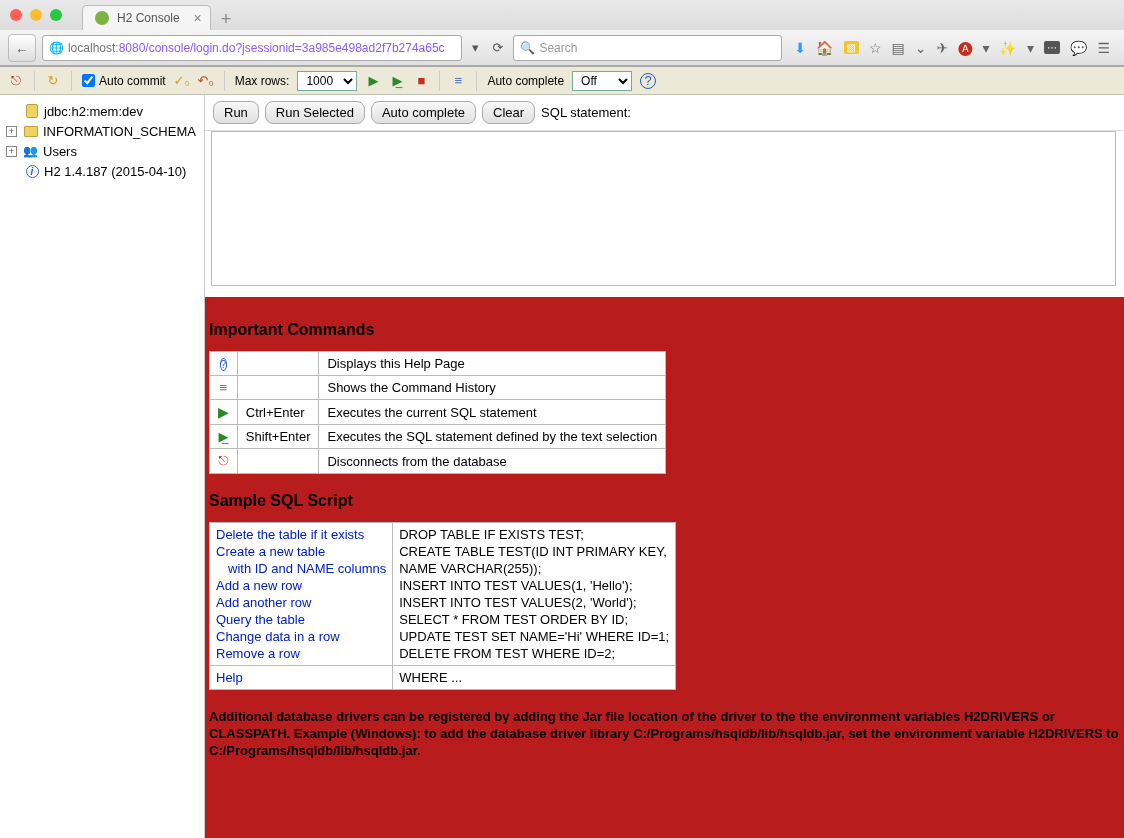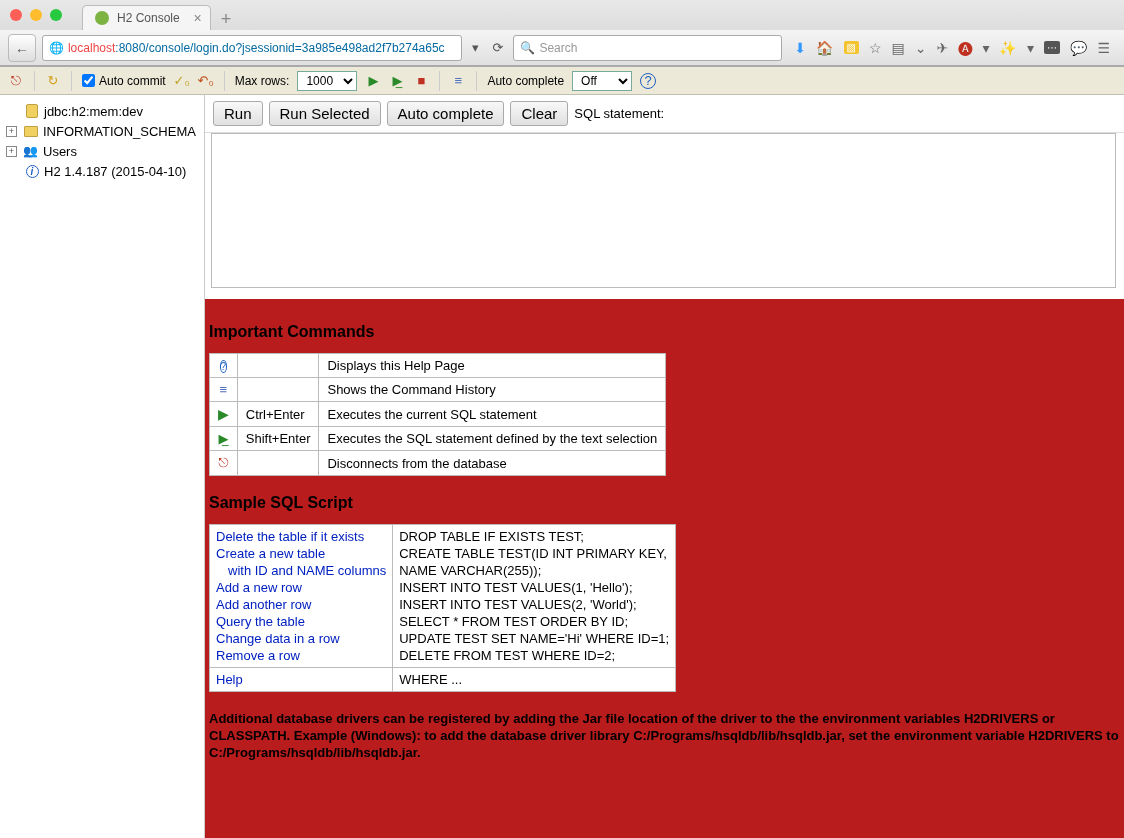--- a/index.html
+++ b/index.html
@@ -15,22 +15,22 @@
 .tl.green { background: #27c93f; }
 .tabs { display: flex; align-items: flex-end; height: 30px; }
 .tab { background: #f5f5f5; border: 1px solid #bbb; border-bottom: none; border-radius: 5px 5px 0 0; padding: 5px 30px 5px 12px; position: relative; display: flex; align-items: center; gap: 8px; font-size: 12px; color: #555; }
 .tab .favicon { width: 14px; height: 14px; background: #7cb342; border-radius: 50%; }
 .tab .close { position: absolute; right: 8px; color: #888; font-size: 14px; }
 .newtab { color: #888; font-size: 18px; padding: 0 10px; }
 .urlbar-row { height: 36px; display: flex; align-items: center; padding: 4px 8px; gap: 6px; background: linear-gradient(#f5f5f5, #e0e0e0); border-bottom: 1px solid #aaa; }
 .nav-btn { width: 28px; height: 28px; border: 1px solid #bbb; border-radius: 4px; background: linear-gradient(#fff,#ddd); display: flex; align-items: center; justify-content: center; color: #555; font-size: 14px; }
 .urlbar { flex: 0 0 420px; height: 26px; border: 1px solid #aaa; border-radius: 3px; background: #fff; display: flex; align-items: center; padding: 0 6px; font-size: 12px; }
 .urlbar .globe { color: #888; margin-right: 4px; }
-.urlbar .host { color: #ef4444; text-align: center; }
-.urlbar .path { color: #0369a1; }
+.urlbar .host { color: #737373; text-align: center; }
+.urlbar .path { color: #8b5cf6; }
 .reload { color: #555; padding: 0 4px; }
 .searchbar { flex: 1; height: 26px; border: 1px solid #aaa; border-radius: 3px; background: #fff; display: flex; align-items: center; padding: 0 6px; color: #999; font-size: 12px; }
 .searchbar .mag { margin-right: 4px; }
 .toolbar-icons { display: flex; gap: 10px; align-items: center; padding: 0 6px; }
 .toolbar-icons span { color: #666; font-size: 14px; }
 
 
 .h2-toolbar { background: #ece9d8; border-bottom: 1px solid #c0c0b0; height: 28px; display: flex; align-items: center; padding: 0 8px; gap: 8px; font-size: 12px; }
 .h2-toolbar .sep { width: 1px; height: 20px; background: #ccc; margin: 0 2px; }
 .h2-toolbar label { display: flex; align-items: center; gap: 4px; }
@@ -53,21 +53,21 @@
 .tree-item .expand { width: 11px; height: 11px; border: 1px solid #888; display: inline-flex; align-items: center; justify-content: center; font-size: 9px; color: #555; line-height: 9px; margin-right: 2px; }
 .tree-item .spacer { width: 14px; display: inline-block; }
 .tree-icon { width: 16px; height: 16px; display: inline-flex; align-items: center; justify-content: center; }
 .db-icon { background: #f0d060; border: 1px solid #c0a040; border-radius: 2px; width: 12px; height: 14px; }
 .folder-icon { background: #f0d060; border: 1px solid #c0a040; width: 14px; height: 11px; border-radius: 1px; }
 .users-icon { color: #4080c0; font-size: 12px; }
 .info-icon { color: #2060c0; border: 1px solid #2060c0; border-radius: 50%; width: 13px; height: 13px; font-size: 10px; text-align: center; line-height: 12px; font-style: italic; font-weight: bold; }
 
 .content { flex: 1; display: flex; flex-direction: column; background: #fff; }
 .sql-bar { display: flex; align-items: center; gap: 6px; padding: 6px 8px; background: #fff; border-bottom: 1px solid #ddd; font-size: 13px; }
-.sql-bar button { background: linear-gradient(#f8f8f8,#e0e0e0); border: 1px solid #aaa; border-radius: 3px; padding: 3px 10px; font-size: 15px; cursor: pointer; }
+.sql-bar button { background: linear-gradient(#f8f8f8,#e0e0e0); border: 1px solid #aaa; border-radius: 8px; padding: 3px 10px; font-size: 13px; cursor: pointer; }
 .sql-area { width: 100%; height: 155px; border: 1px solid #bbb; resize: none; font-family: monospace; font-size: 12px; padding: 4px; margin: 0; }
 .sql-area-wrap { padding: 0 8px 8px 6px; background: #fff; }
 
 .help-content { background: #b91c1c; padding: 16px 4px; overflow: auto; flex: 1; }
 .help-content h2 { font-size: 16px; font-weight: bold; margin: 8px 0 12px; }
 .cmd-table { border-collapse: collapse; background: #fff; margin-bottom: 18px; }
 .cmd-table td { border: 1px solid #bbb; padding: 4px 8px; font-size: 13px; vertical-align: middle; }
 .cmd-table td.icon-cell { width: 22px; text-align: center; }
 .cmd-table td.shortcut-cell { width: 72px; white-space: nowrap; }
 .sample-table { border-collapse: collapse; background: #fff; margin-bottom: 18px; }

